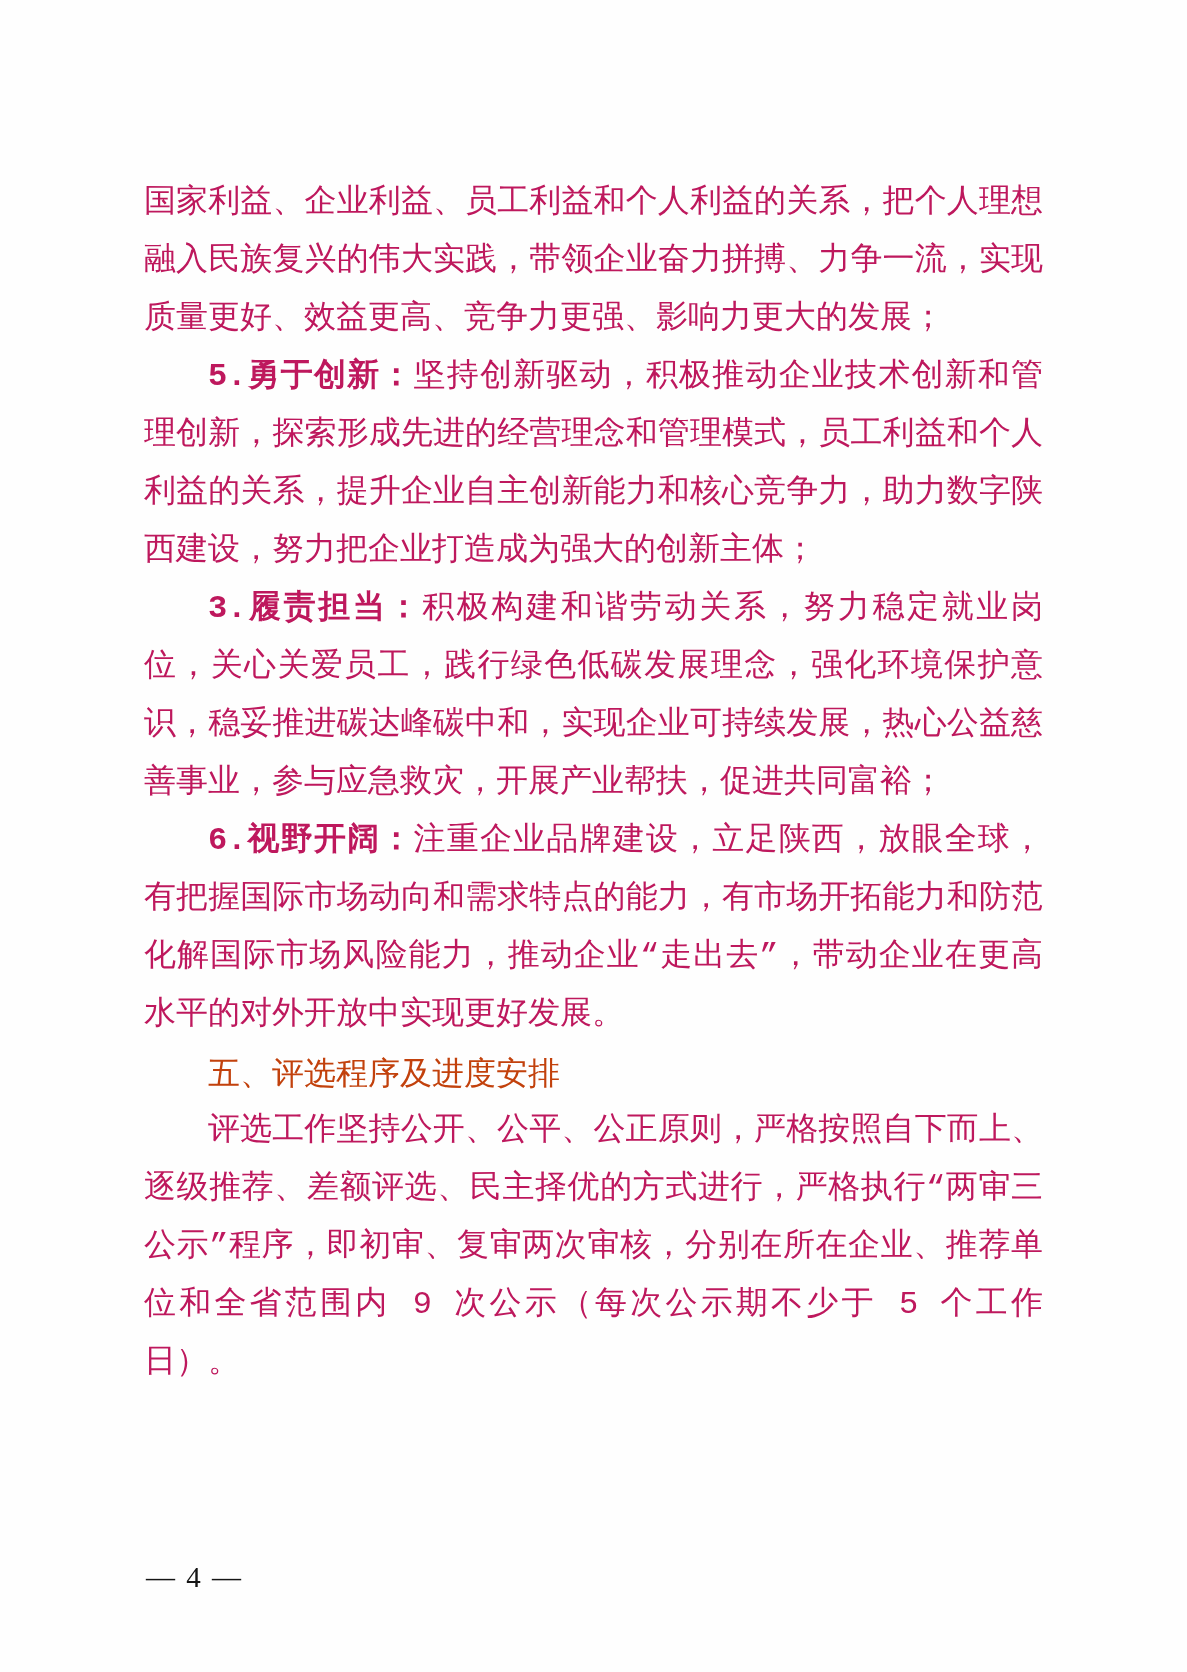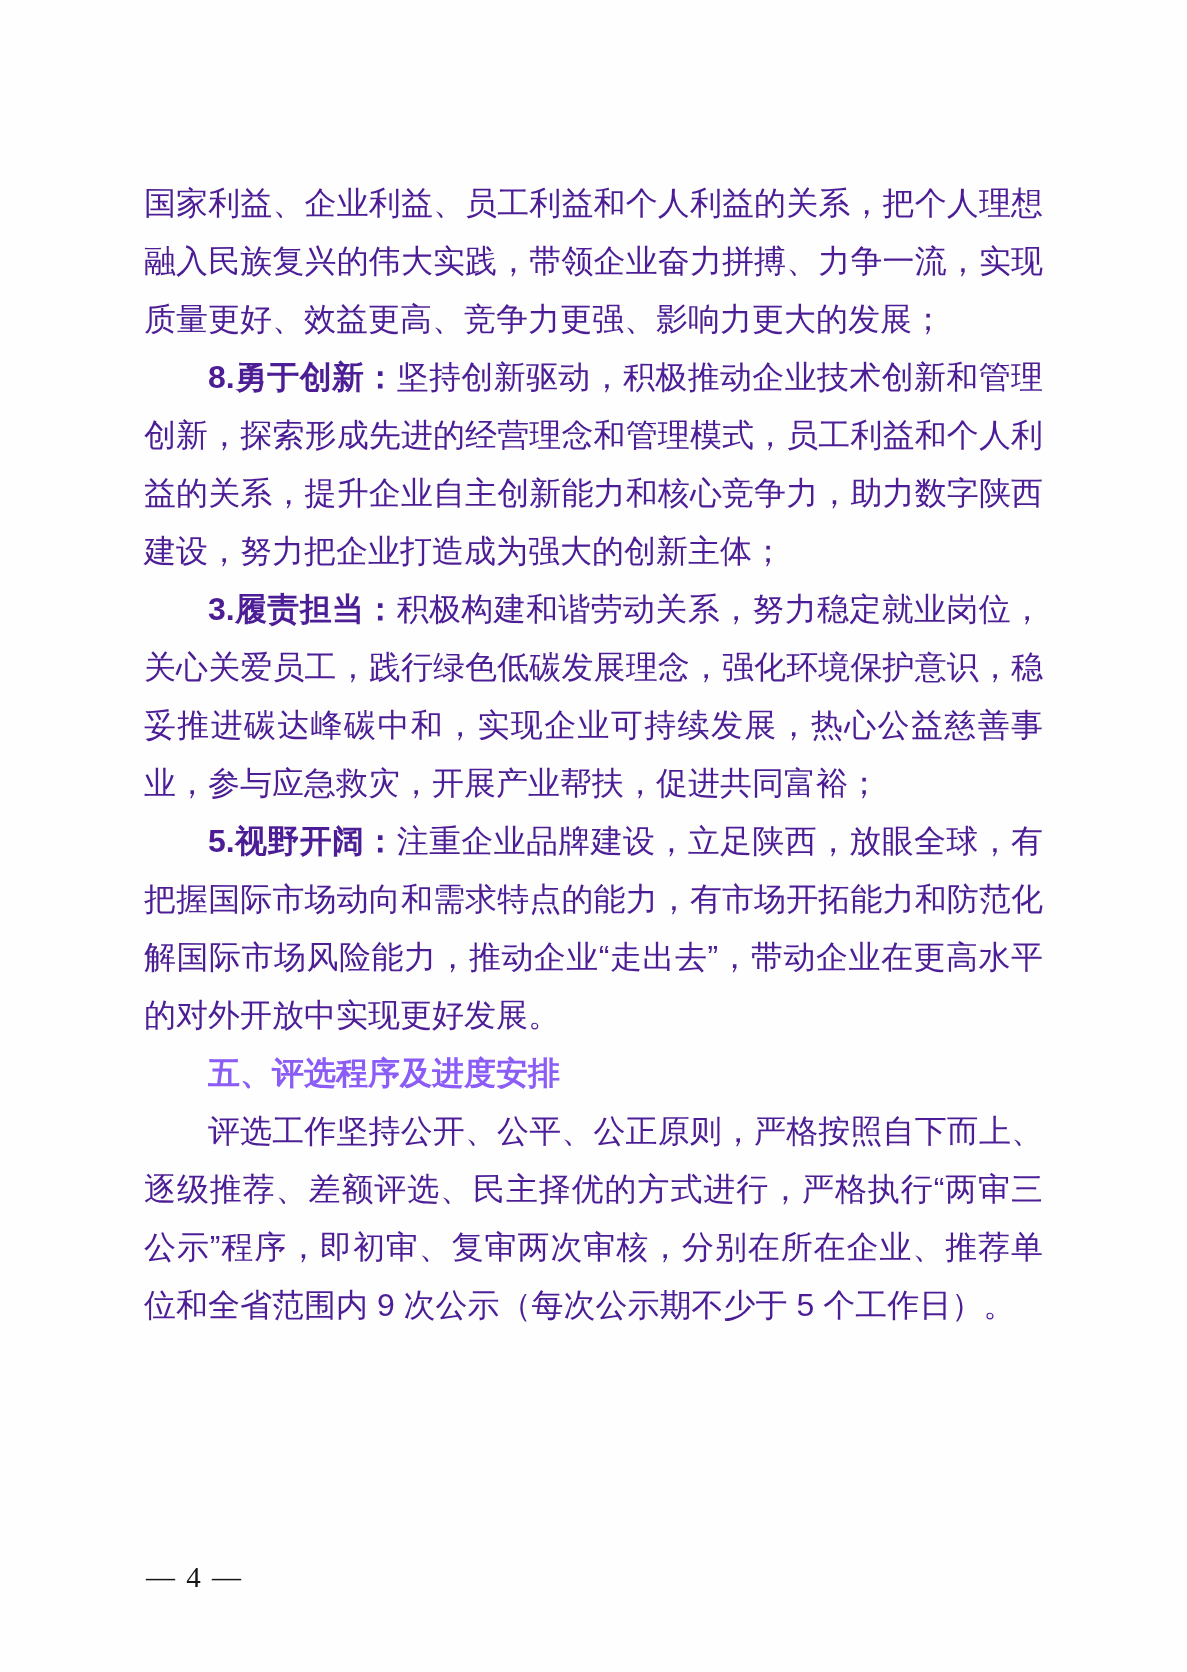--- a/index.html
+++ b/index.html
@@ -18,60 +18,60 @@
   .content {
     position: absolute;
     left: 144px;
     top: 174px;
     width: 899px;
   }
   .para {
     margin: 0;
     font-size: 32px;
     line-height: 58px;
-    color: #4c1d95;
+    color: #be185d;
     text-align: justify;
-    font-family: Liberation Sans, sans-serif;
+    font-family: Liberation Mono, monospace;
   }
   .indent {
     text-indent: 64px;
   }
   .lead {
     font-weight: bold;
   }
   .heading {
-    font-weight: bold;
+    font-weight: normal;
     font-family: "Liberation Sans", sans-serif;
-    color: #8b5cf6;
+    color: #c2410c;
   }
   .page-number {
     position: absolute;
     left: 146px;
     top: 1560px;
     font-size: 29px;
     line-height: 34px;
     color: #151515;
     letter-spacing: 2px;
     font-family: "Liberation Serif", serif;
   }
 </style>
 </head>
 <body>
 
 <div class="page">
   <div class="content">
 
     <p class="para"><span>国家利益、企业利益、员工利益和个人利益的关系，把个人理想融入民族复兴的伟大实践，带领企业奋力拼搏、力争一流，实现质量更好、效益更高、竞争力更强、影响力更大的发展；</span></p>
 
-    <p class="para indent"><span class="lead">8.勇于创新：</span><span>坚持创新驱动，积极推动企业技术创新和管理创新，探索形成先进的经营理念和管理模式，员工利益和个人利益的关系，提升企业自主创新能力和核心竞争力，助力数字陕西建设，努力把企业打造成为强大的创新主体；</span></p>
+    <p class="para indent"><span class="lead">5.勇于创新：</span><span>坚持创新驱动，积极推动企业技术创新和管理创新，探索形成先进的经营理念和管理模式，员工利益和个人利益的关系，提升企业自主创新能力和核心竞争力，助力数字陕西建设，努力把企业打造成为强大的创新主体；</span></p>
 
 
     <p class="para indent"><span class="lead">3.履责担当：</span><span>积极构建和谐劳动关系，努力稳定就业岗位，关心关爱员工，践行绿色低碳发展理念，强化环境保护意识，稳妥推进碳达峰碳中和，实现企业可持续发展，热心公益慈善事业，参与应急救灾，开展产业帮扶，促进共同富裕；</span></p>
 
-    <p class="para indent"><span class="lead">5.视野开阔：</span><span>注重企业品牌建设，立足陕西，放眼全球，有把握国际市场动向和需求特点的能力，有市场开拓能力和防范化解国际市场风险能力，推动企业“走出去”，带动企业在更高水平的对外开放中实现更好发展。</span></p>
+    <p class="para indent"><span class="lead">6.视野开阔：</span><span>注重企业品牌建设，立足陕西，放眼全球，有把握国际市场动向和需求特点的能力，有市场开拓能力和防范化解国际市场风险能力，推动企业“走出去”，带动企业在更高水平的对外开放中实现更好发展。</span></p>
 
     <p class="para indent heading"><span>五、评选程序及进度安排</span></p>
 
     <p class="para indent"><span>评选工作坚持公开、公平、公正原则，严格按照自下而上、逐级推荐、差额评选、民主择优的方式进行，严格执行“两审三公示”程序，即初审、复审两次审核，分别在所在企业、推荐单位和全省范围内 9 次公示（每次公示期不少于 5 个工作日）。</span></p>
 
   </div>
 
   <div class="page-number">— 4 —</div>
 </div>
 

